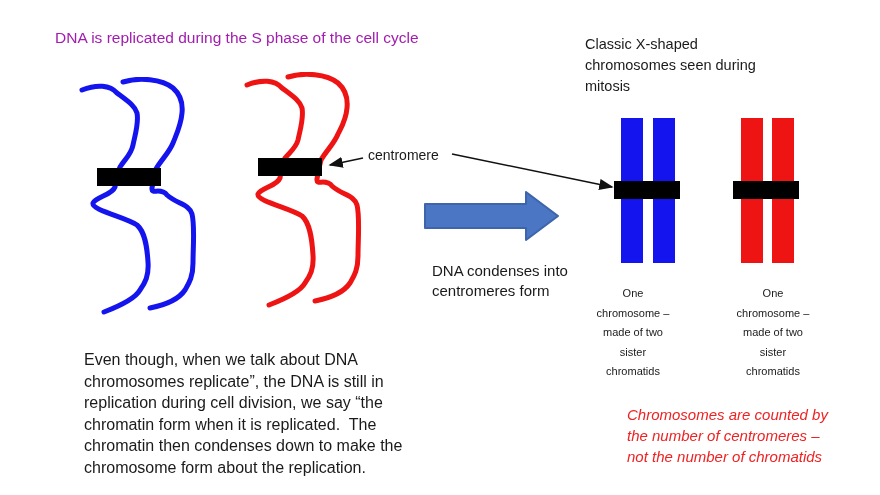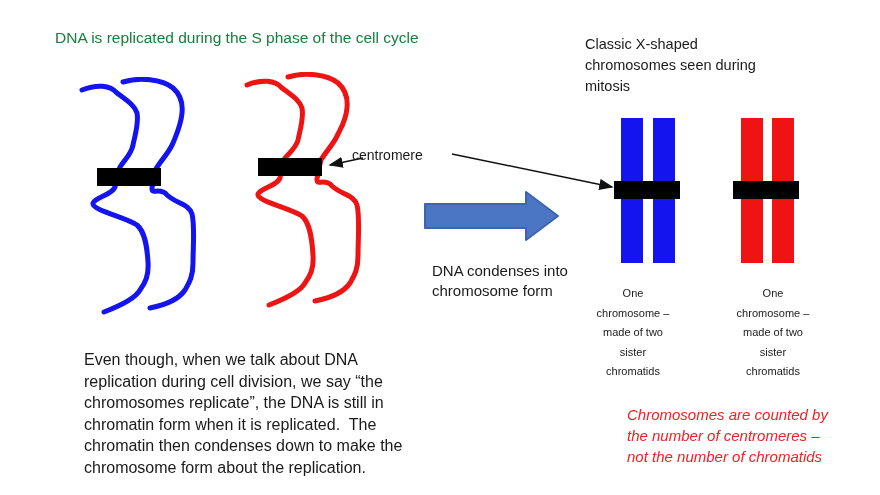--- a/index.html
+++ b/index.html
@@ -9,27 +9,27 @@
     position: relative;
     width: 880px;
     height: 495px;
     background: #ffffff;
     overflow: hidden;
   }
   .abs { position: absolute; }
   .line { white-space: pre; }
   .title {
     left: 55px; top: 29px;
-    font-size: 15.5px; color: #15803d;
+    font-size: 15.5px; color: #a21caf;
   }
   .chromatin-blue-svg { left: 77px; top: 77px; }
   .chromatin-red-svg  { left: 242px; top: 72px; }
   .strand { fill: none; stroke-width: 5; stroke-linecap: round; stroke-linejoin: round; }
   .centromere-label {
-    left: 352px; top: 147px;
+    left: 368px; top: 147px;
     font-size: 14px; color: #1a1a1a;
   }
   .annot-overlay { left: 0; top: 0; pointer-events: none; }
   .annot-line { stroke: #111111; stroke-width: 1.6; }
   .block-arrow-svg { left: 424px; top: 190px; }
   .block-arrow-poly { stroke: #3e64ab; stroke-width: 2; stroke-linejoin: round; }
   .condense-caption {
     left: 432px; top: 261px;
     font-size: 15px; line-height: 20px; color: #1a1a1a;
   }
@@ -87,21 +87,21 @@
     <line class="annot-line" x1="363" y1="158" x2="330" y2="165" marker-end="url(#arrowhead)"></line>
     <line class="annot-line" x1="452" y1="154" x2="612" y2="187" marker-end="url(#arrowhead)"></line>
   </svg>
 
   <svg class="abs block-arrow-svg" width="136" height="52" viewBox="0 0 136 52">
     <polygon class="block-arrow-poly" points="1,14 102,14 102,2 134,26 102,50 102,38 1,38" fill="#4a76c4"></polygon>
   </svg>
 
   <div class="abs condense-caption">
     <div class="line">DNA condenses into</div>
-    <div class="line">chromosome form</div>
+    <div class="line">centromeres form</div>
   </div>
 
   <div class="abs mitosis-caption">
     <div class="line">Classic X-shaped</div>
     <div class="line">chromosomes seen during</div>
     <div class="line">mitosis</div>
   </div>
 
   <svg class="abs xchrom-blue-svg" width="80" height="160" viewBox="0 0 80 160">
     <rect x="11" y="6" width="22" height="145" fill="#1414ee"></rect>
@@ -126,22 +126,22 @@
   <div class="abs chrom-label chrom-label-red">
     <div class="line">One</div>
     <div class="line">chromosome –</div>
     <div class="line">made of two</div>
     <div class="line">sister</div>
     <div class="line">chromatids</div>
   </div>
 
   <div class="abs body-paragraph">
     <div class="line">Even though, when we talk about DNA</div>
+    <div class="line">chromosomes replicate”, the DNA is still in</div>
     <div class="line">replication during cell division, we say “the</div>
-    <div class="line">chromosomes replicate”, the DNA is still in</div>
     <div class="line">chromatin form when it is replicated.  The</div>
     <div class="line">chromatin then condenses down to make the</div>
     <div class="line">chromosome form about the replication.</div>
   </div>
 
   <div class="abs counting-note">
     <div class="line">Chromosomes are counted by</div>
     <div class="line">the number of centromeres –</div>
     <div class="line">not the number of chromatids</div>
   </div>

